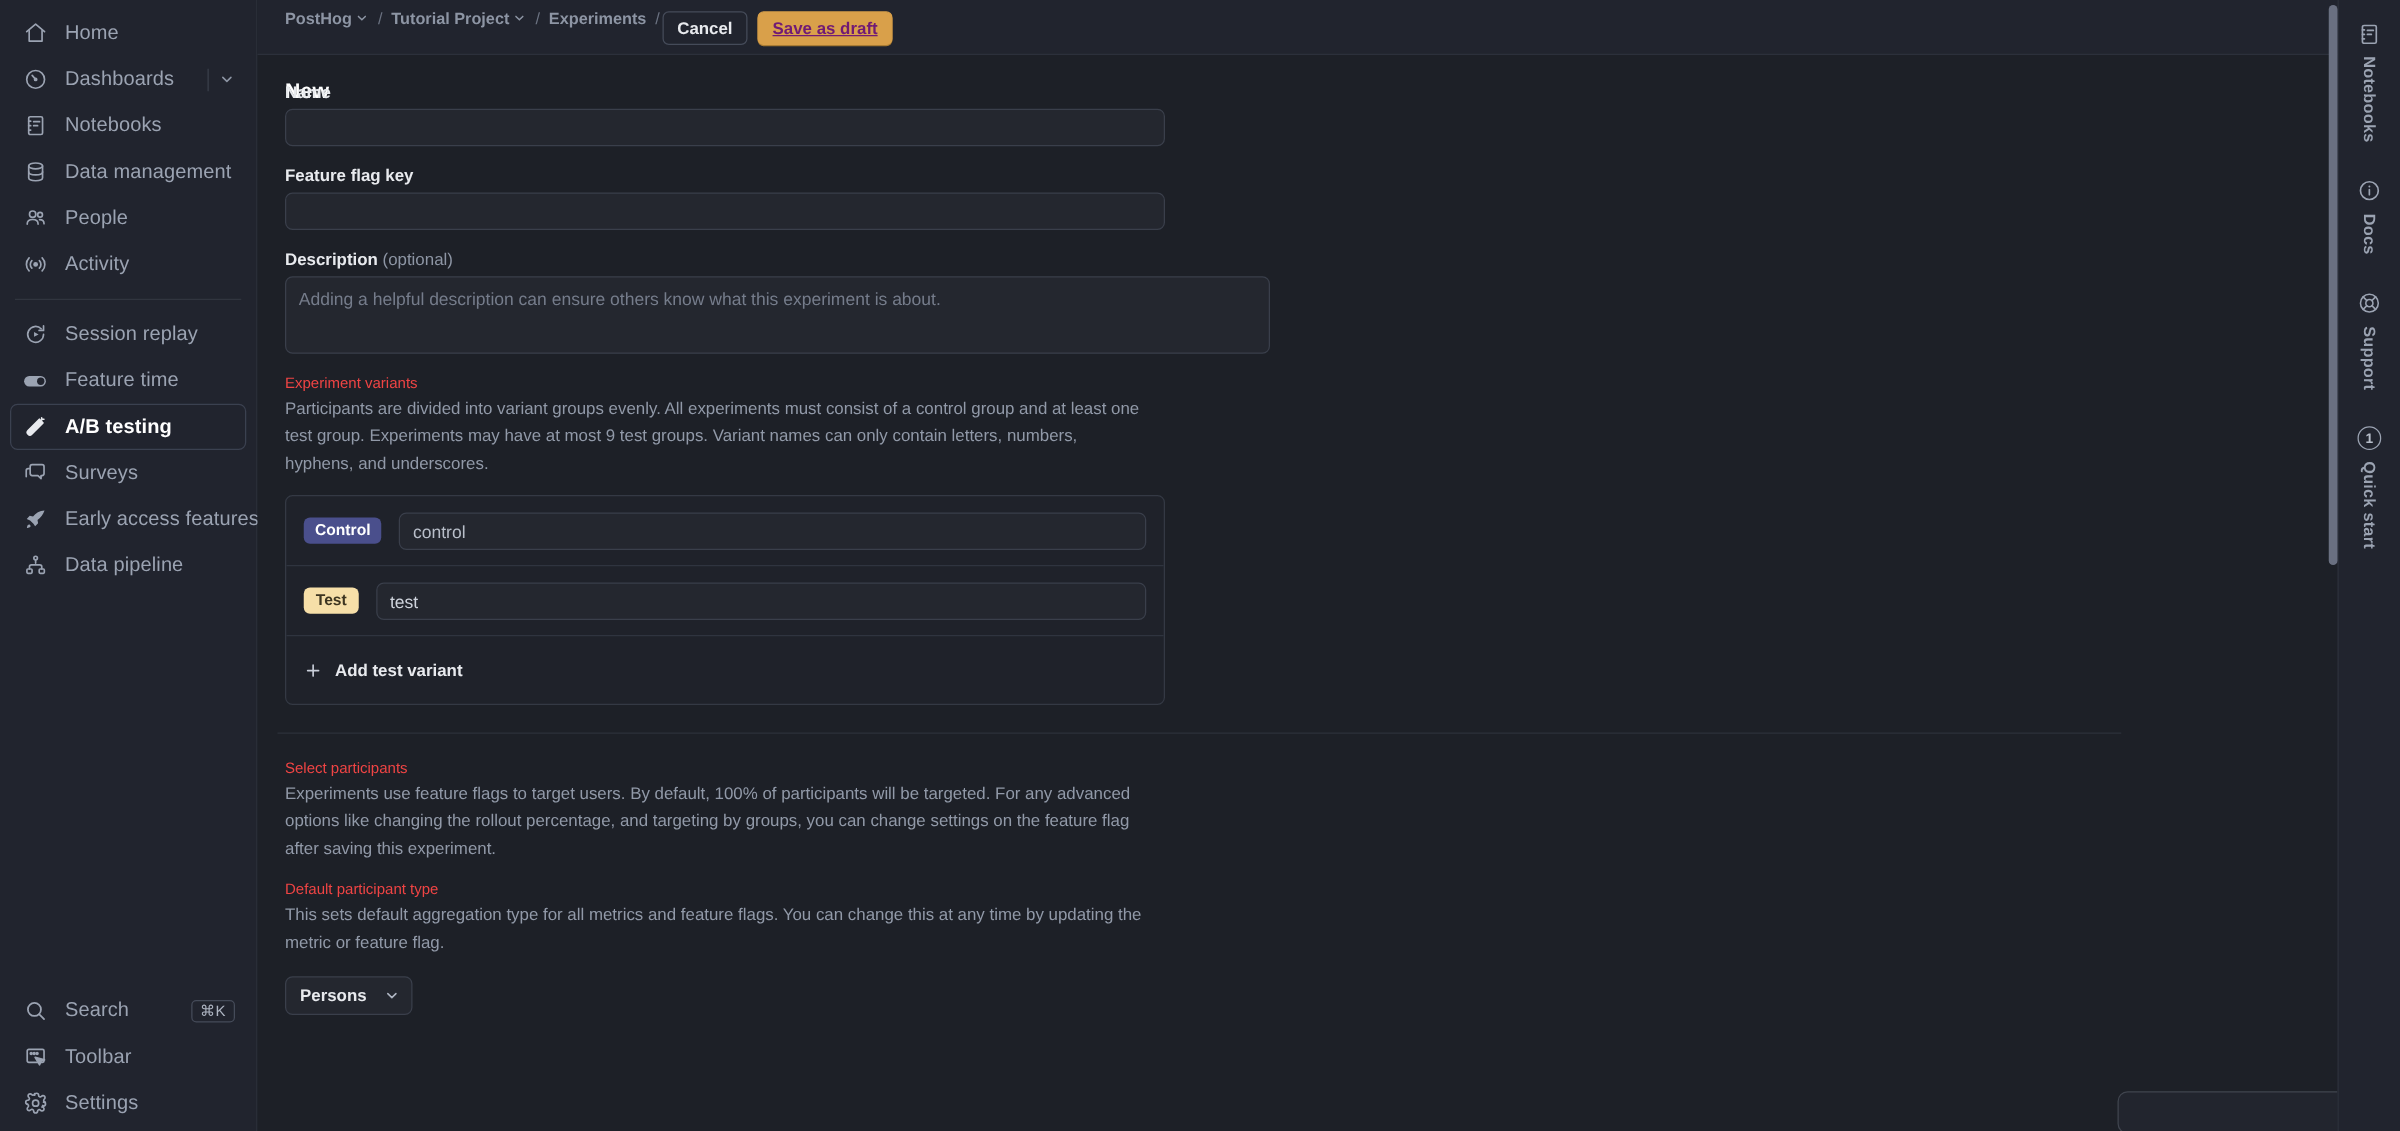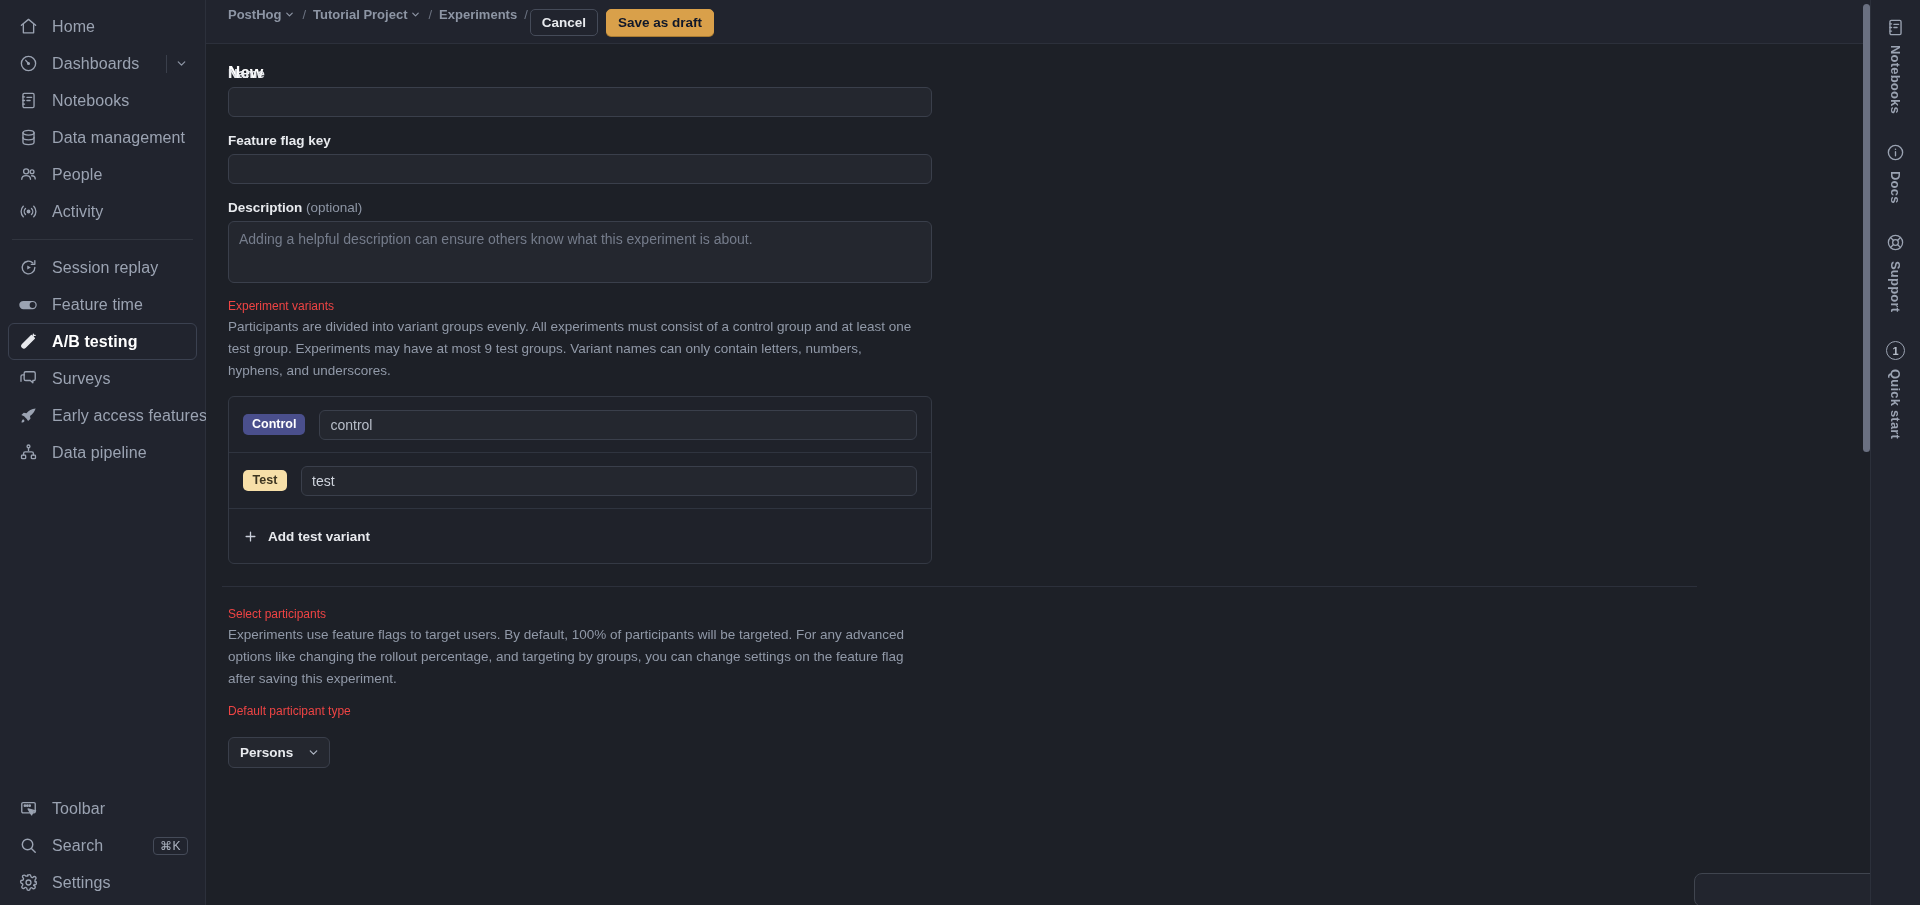--- a/index.html
+++ b/index.html
@@ -157,22 +157,23 @@
     font-family: "Liberation Sans", sans-serif;
   }
   .btn-secondary {
     background: transparent;
     border: 1px solid #454b59;
     color: #e8eaee;
   }
   .btn-primary {
     background: #d9a04a;
     border: 1px solid #d9a04a;
-    color: #0f172a;
+    color: #701a75;
     box-shadow: 0 1px 0 #a97b32;
+    text-decoration: underline;
   }
 
   
   .content {
     flex: 1 1 auto;
     overflow: hidden;
     position: relative;
     padding: 0;
   }
 
@@ -208,21 +209,21 @@
     font-size: 14px;
     padding: 0 10px;
     font-family: "Liberation Sans", sans-serif;
     outline: none;
     display: block;
   }
 
   .field-block { margin-bottom: 16px; }
 
   .textarea {
-    width: 704px;
+    width: 788px;
     height: 62px;
     background: #24272f;
     border: 1px solid #3a3f4b;
     border-radius: 6px;
     color: #e8eaee;
     font-size: 14px;
     padding: 8px 10px;
     font-family: "Liberation Sans", sans-serif;
     outline: none;
     resize: none;
@@ -543,40 +544,40 @@
         </span>
         <span class="nav-label">Data pipeline</span>
       </div>
     </div>
 
     <div class="sidebar-spacer"></div>
 
     <div class="sidebar-bottom">
       <div class="nav-item">
         <span class="nav-icon">
+          <svg width="19" height="19" viewBox="0 0 24 24" fill="none" stroke="currentColor" stroke-width="1.8" stroke-linecap="round">
+              <circle cx="10.8" cy="10.8" r="6.6"></circle>
+              <path d="M15.7 15.7 20.5 20.5"></path>
+            </svg>
+        </span>
+        <span class="nav-label">Search</span>
+        <span class="kbd">⌘K</span>
+      </div>
+
+      <div class="nav-item">
+        <span class="nav-icon">
           <svg width="19" height="19" viewBox="0 0 24 24" fill="none" stroke="currentColor" stroke-width="1.7" stroke-linecap="round" stroke-linejoin="round">
               <rect x="3.5" y="4.5" width="17" height="13" rx="1.6"></rect>
               <circle cx="7.5" cy="8.5" r=".9" fill="currentColor"></circle>
               <circle cx="10.5" cy="8.5" r=".9" fill="currentColor"></circle>
               <circle cx="13.5" cy="8.5" r=".9" fill="currentColor"></circle>
               <path d="M11.5 12.5 16 20l1.5-3.5L21 15z" fill="currentColor" stroke="currentColor"></path>
             </svg>
         </span>
         <span class="nav-label">Toolbar</span>
-      </div>
-
-      <div class="nav-item">
-        <span class="nav-icon">
-          <svg width="19" height="19" viewBox="0 0 24 24" fill="none" stroke="currentColor" stroke-width="1.8" stroke-linecap="round">
-              <circle cx="10.8" cy="10.8" r="6.6"></circle>
-              <path d="M15.7 15.7 20.5 20.5"></path>
-            </svg>
-        </span>
-        <span class="nav-label">Search</span>
-        <span class="kbd">⌘K</span>
       </div>
 
       <div class="nav-item">
         <span class="nav-icon">
           <svg width="19" height="19" viewBox="0 0 24 24" fill="none" stroke="currentColor" stroke-width="1.7" stroke-linecap="round" stroke-linejoin="round">
               <circle cx="12" cy="12" r="3.1"></circle>
               <path d="M19.3 14.4a1.6 1.6 0 0 0 .3 1.8l.1.1a2 2 0 1 1-2.8 2.8l-.1-.1a1.6 1.6 0 0 0-1.8-.3 1.6 1.6 0 0 0-1 1.5V20a2 2 0 1 1-4 0v-.1a1.6 1.6 0 0 0-1-1.5 1.6 1.6 0 0 0-1.8.3l-.1.1a2 2 0 1 1-2.8-2.8l.1-.1a1.6 1.6 0 0 0 .3-1.8 1.6 1.6 0 0 0-1.5-1H4a2 2 0 1 1 0-4h.1a1.6 1.6 0 0 0 1.5-1 1.6 1.6 0 0 0-.3-1.8l-.1-.1a2 2 0 1 1 2.8-2.8l.1.1a1.6 1.6 0 0 0 1.8.3h.1a1.6 1.6 0 0 0 1-1.5V4a2 2 0 1 1 4 0v.1a1.6 1.6 0 0 0 1 1.5 1.6 1.6 0 0 0 1.8-.3l.1-.1a2 2 0 1 1 2.8 2.8l-.1.1a1.6 1.6 0 0 0-.3 1.8v.1a1.6 1.6 0 0 0 1.5 1H20a2 2 0 1 1 0 4h-.1a1.6 1.6 0 0 0-1.5 1z"></path>
             </svg>
         </span>
         <span class="nav-label">Settings</span>
@@ -674,20 +675,21 @@
         </div>
 
         <div class="hr"></div>
 
         <div class="section" style="padding-top:20px;">
           <div class="section-title">Select participants</div>
           <div class="section-desc">Experiments use feature flags to target users. By default, 100% of participants will be targeted. For any advanced options like changing the rollout percentage, and targeting by groups, you can change settings on the feature flag after saving this experiment.</div>
 
           <div style="margin-top:14px;">
             <div class="section-title">Default participant type</div>
+            <div class="section-desc">This sets default aggregation type for all metrics and feature flags. You can change this at any time by updating the metric or feature flag.</div>
             <button class="select-btn">
               <span>Persons</span>
               <span>
                 <svg width="13" height="13" viewBox="0 0 24 24" fill="none" stroke="currentColor" stroke-width="2.3" stroke-linecap="round" stroke-linejoin="round">
                     <path d="M6 9l6 6 6-6"></path>
                   </svg>
               </span>
             </button>
           </div>
         </div>

